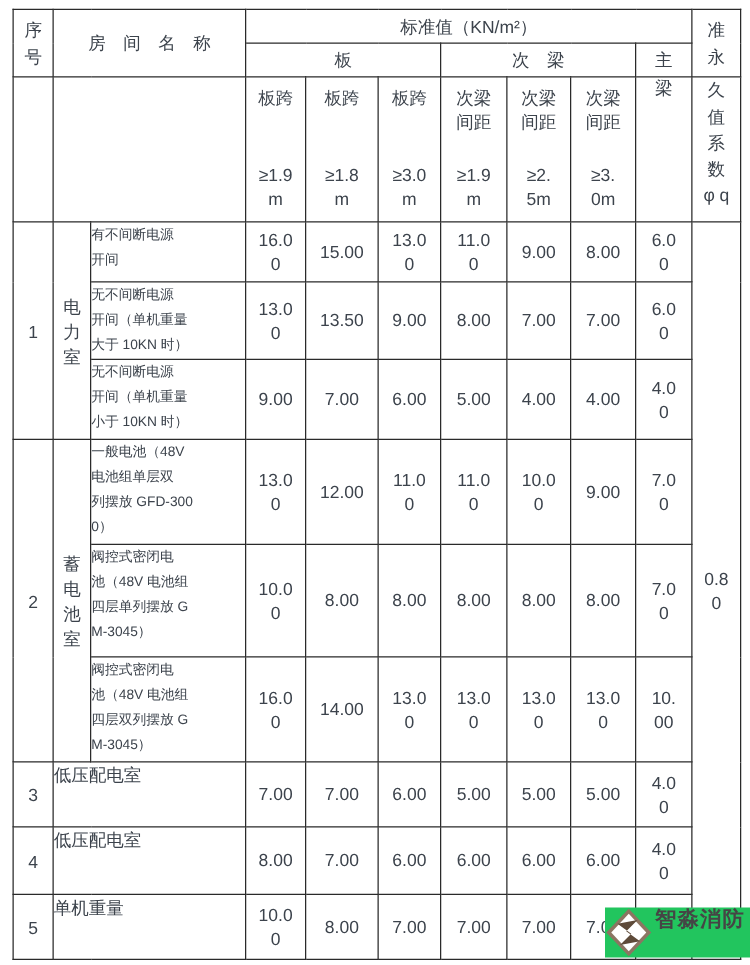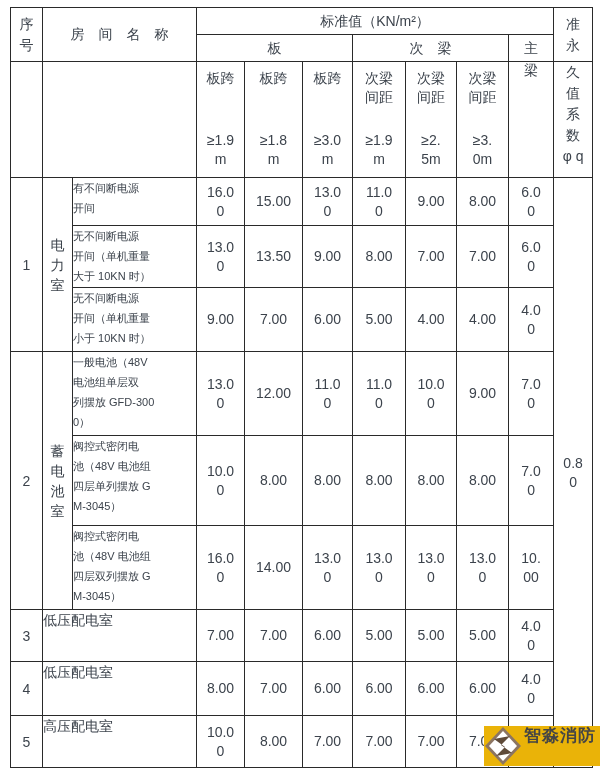--- a/index.html
+++ b/index.html
@@ -16,21 +16,21 @@
   .c-cat{text-align:center;vertical-align:middle;font-size:14px;line-height:20px;}
   .c-phi{text-align:center;vertical-align:middle;font-size:14px;line-height:19px;}
   .tall{vertical-align:top;}
   .tall-inner{display:flex;flex-direction:column;align-items:center;justify-content:space-between;
               height:100px;padding:7px 0 8px;}
   .tall-label{font-size:14px;line-height:19px;text-align:center;}
   .tall-value{font-size:14px;line-height:19px;text-align:center;}
   .beam-bottom{vertical-align:top;text-align:center;padding-top:7px;font-size:14px;}
   .quasi-bottom{vertical-align:top;text-align:center;padding-top:4px;font-size:14px;line-height:21px;}
   
-  #watermark{position:absolute;left:484px;top:726px;width:116px;height:40px;background:#eab308;
+  #watermark{position:absolute;left:484px;top:726px;width:116px;height:40px;background:#22c55e;
              display:flex;align-items:flex-start;z-index:5;}
   #wm-logo{flex:0 0 auto;margin-top:0px;}
   #wm-text{margin-left:2px;display:flex;flex-direction:column;}
   #wm-brand{font-size:17px;font-weight:bold;letter-spacing:1px;line-height:20px;}
   #wm-site{font-size:12px;font-weight:bold;line-height:14px;letter-spacing:0.5px;
            font-family:"DejaVu Sans Mono", monospace;}
 </style>
 </head>
 <body>
 
@@ -251,21 +251,21 @@
       <td class="c-val pre">6.00</td>
       <td class="c-val pre">6.00</td>
       <td class="c-val pre">6.00</td>
       <td class="c-val pre">6.00</td>
       <td class="c-val pre">4.0
 0</td>
     </tr>
 
     <tr style="height:52px">
       <td class="c-seq">5</td>
-      <td colspan="2" class="c-roomname">高压配电室</td>
+      <td colspan="2" class="c-roomname">单机重量</td>
       <td class="c-val pre">10.0
 0</td>
       <td class="c-val pre">8.00</td>
       <td class="c-val pre">7.00</td>
       <td class="c-val pre">7.00</td>
       <td class="c-val pre">7.00</td>
       <td class="c-val pre">7.00</td>
       <td class="c-val pre">6.0
 0</td>
     </tr>

